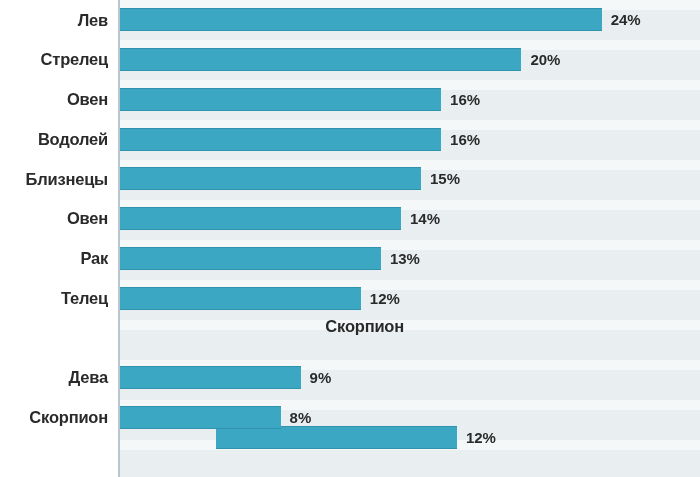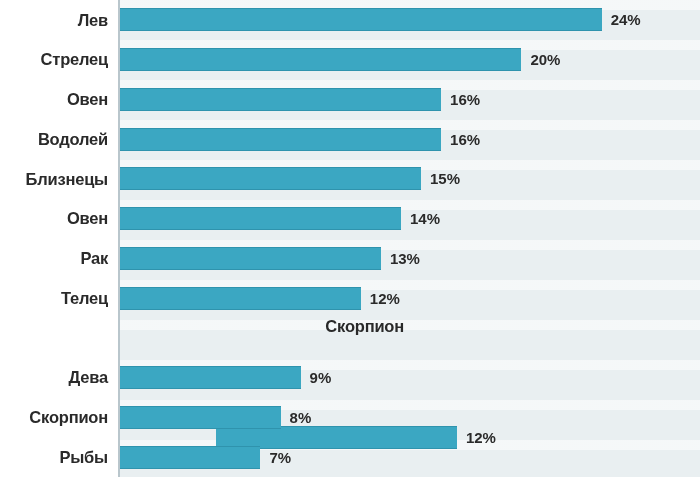--- a/index.html
+++ b/index.html
@@ -185,22 +185,15 @@
           <div class="bar-value">9%</div>
         </div>
       </div>
       <div class="row" style="top: 397.5px;">
         <div class="cat-label">Скорпион</div>
         <div class="bar-wrap">
           <div class="bar" style="width: 160.552px; background: rgb(59, 167, 194);"></div>
           <div class="bar-value">8%</div>
         </div>
       </div>
-      <div class="row" style="top: 437.25px;">
-        <div class="cat-label">Рыбы</div>
-        <div class="bar-wrap">
-          <div class="bar" style="width: 140.483px; background: rgb(59, 167, 194);"></div>
-          <div class="bar-value">7%</div>
-        </div>
-      </div>
     </div>
 
 </div>
 
 </body></html>

